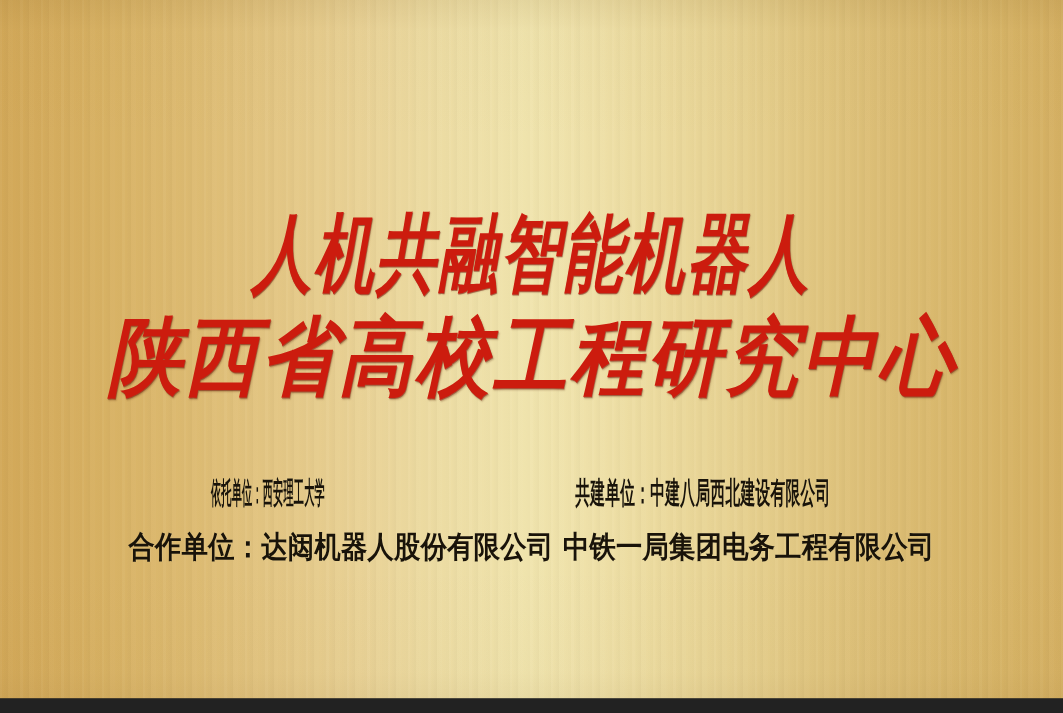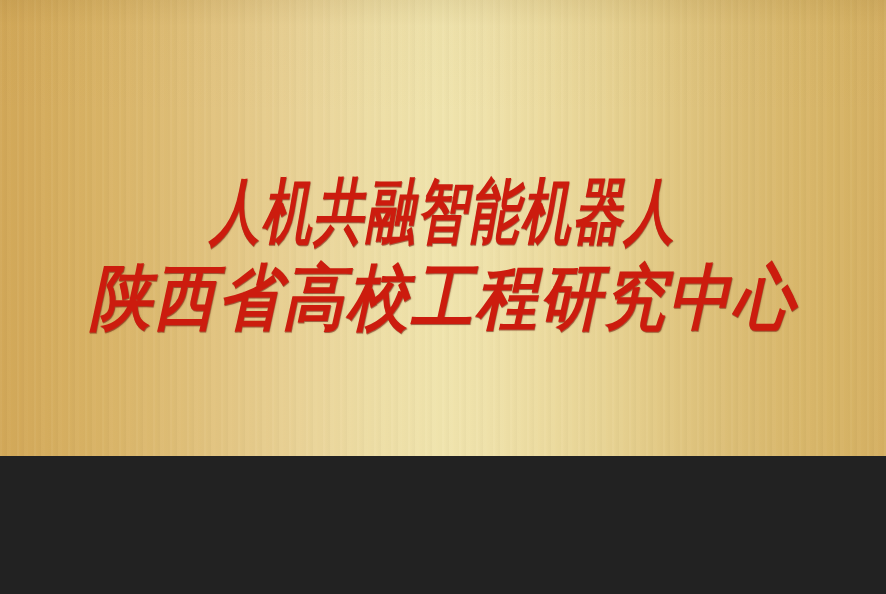--- a/index.html
+++ b/index.html
@@ -3,21 +3,21 @@
 <meta charset="utf-8">
 <style>
   html, body {
     margin: 0;
     padding: 0;
     background: #222;
   }
   #plaque {
     position: relative;
     width: 886px;
-    height: 456px;
+    height: 582px;
     overflow: hidden;
     font-family: "DejaVu Sans", "Liberation Sans", sans-serif;
     
     background:
       linear-gradient(
         to right,
         #d2a858 0px,
         #d4ab5c 30px,
         #d8b264 90px,
         #ddbb72 160px,
@@ -139,15 +139,20 @@
   <div id="streaks"></div>
   <div id="vshade"></div>
 
   <div id="content">
 
     <div class="title-block">
       <span class="title-line title-line-1" style="display: inline-block; transform: scaleX(0.699774); transform-origin: center center;">人机共融智能机器人</span>
       <span class="title-line title-line-2" style="display: inline-block; transform: scaleX(0.869074); transform-origin: center center;">陕西省高校工程研究中心</span>
     </div>
 
+    <div class="credits-block">
+      <span class="credit-line credit-line-1" style="display: inline-block; transform: scaleX(0.3386); transform-origin: center center;">依托单位：西安理工大学</span>
+      <span class="credit-line credit-line-2" style="display: inline-block; transform: scaleX(0.490971); transform-origin: center center;">共建单位：中建八局西北建设有限公司</span>
+      <span class="credit-line credit-line-3" style="display: inline-block; transform: scaleX(0.874718); transform-origin: center center;">合作单位：达闼机器人股份有限公司  中铁一局集团电务工程有限公司</span>
+    </div>
 
   </div>
 </div>
 
 </body></html>

